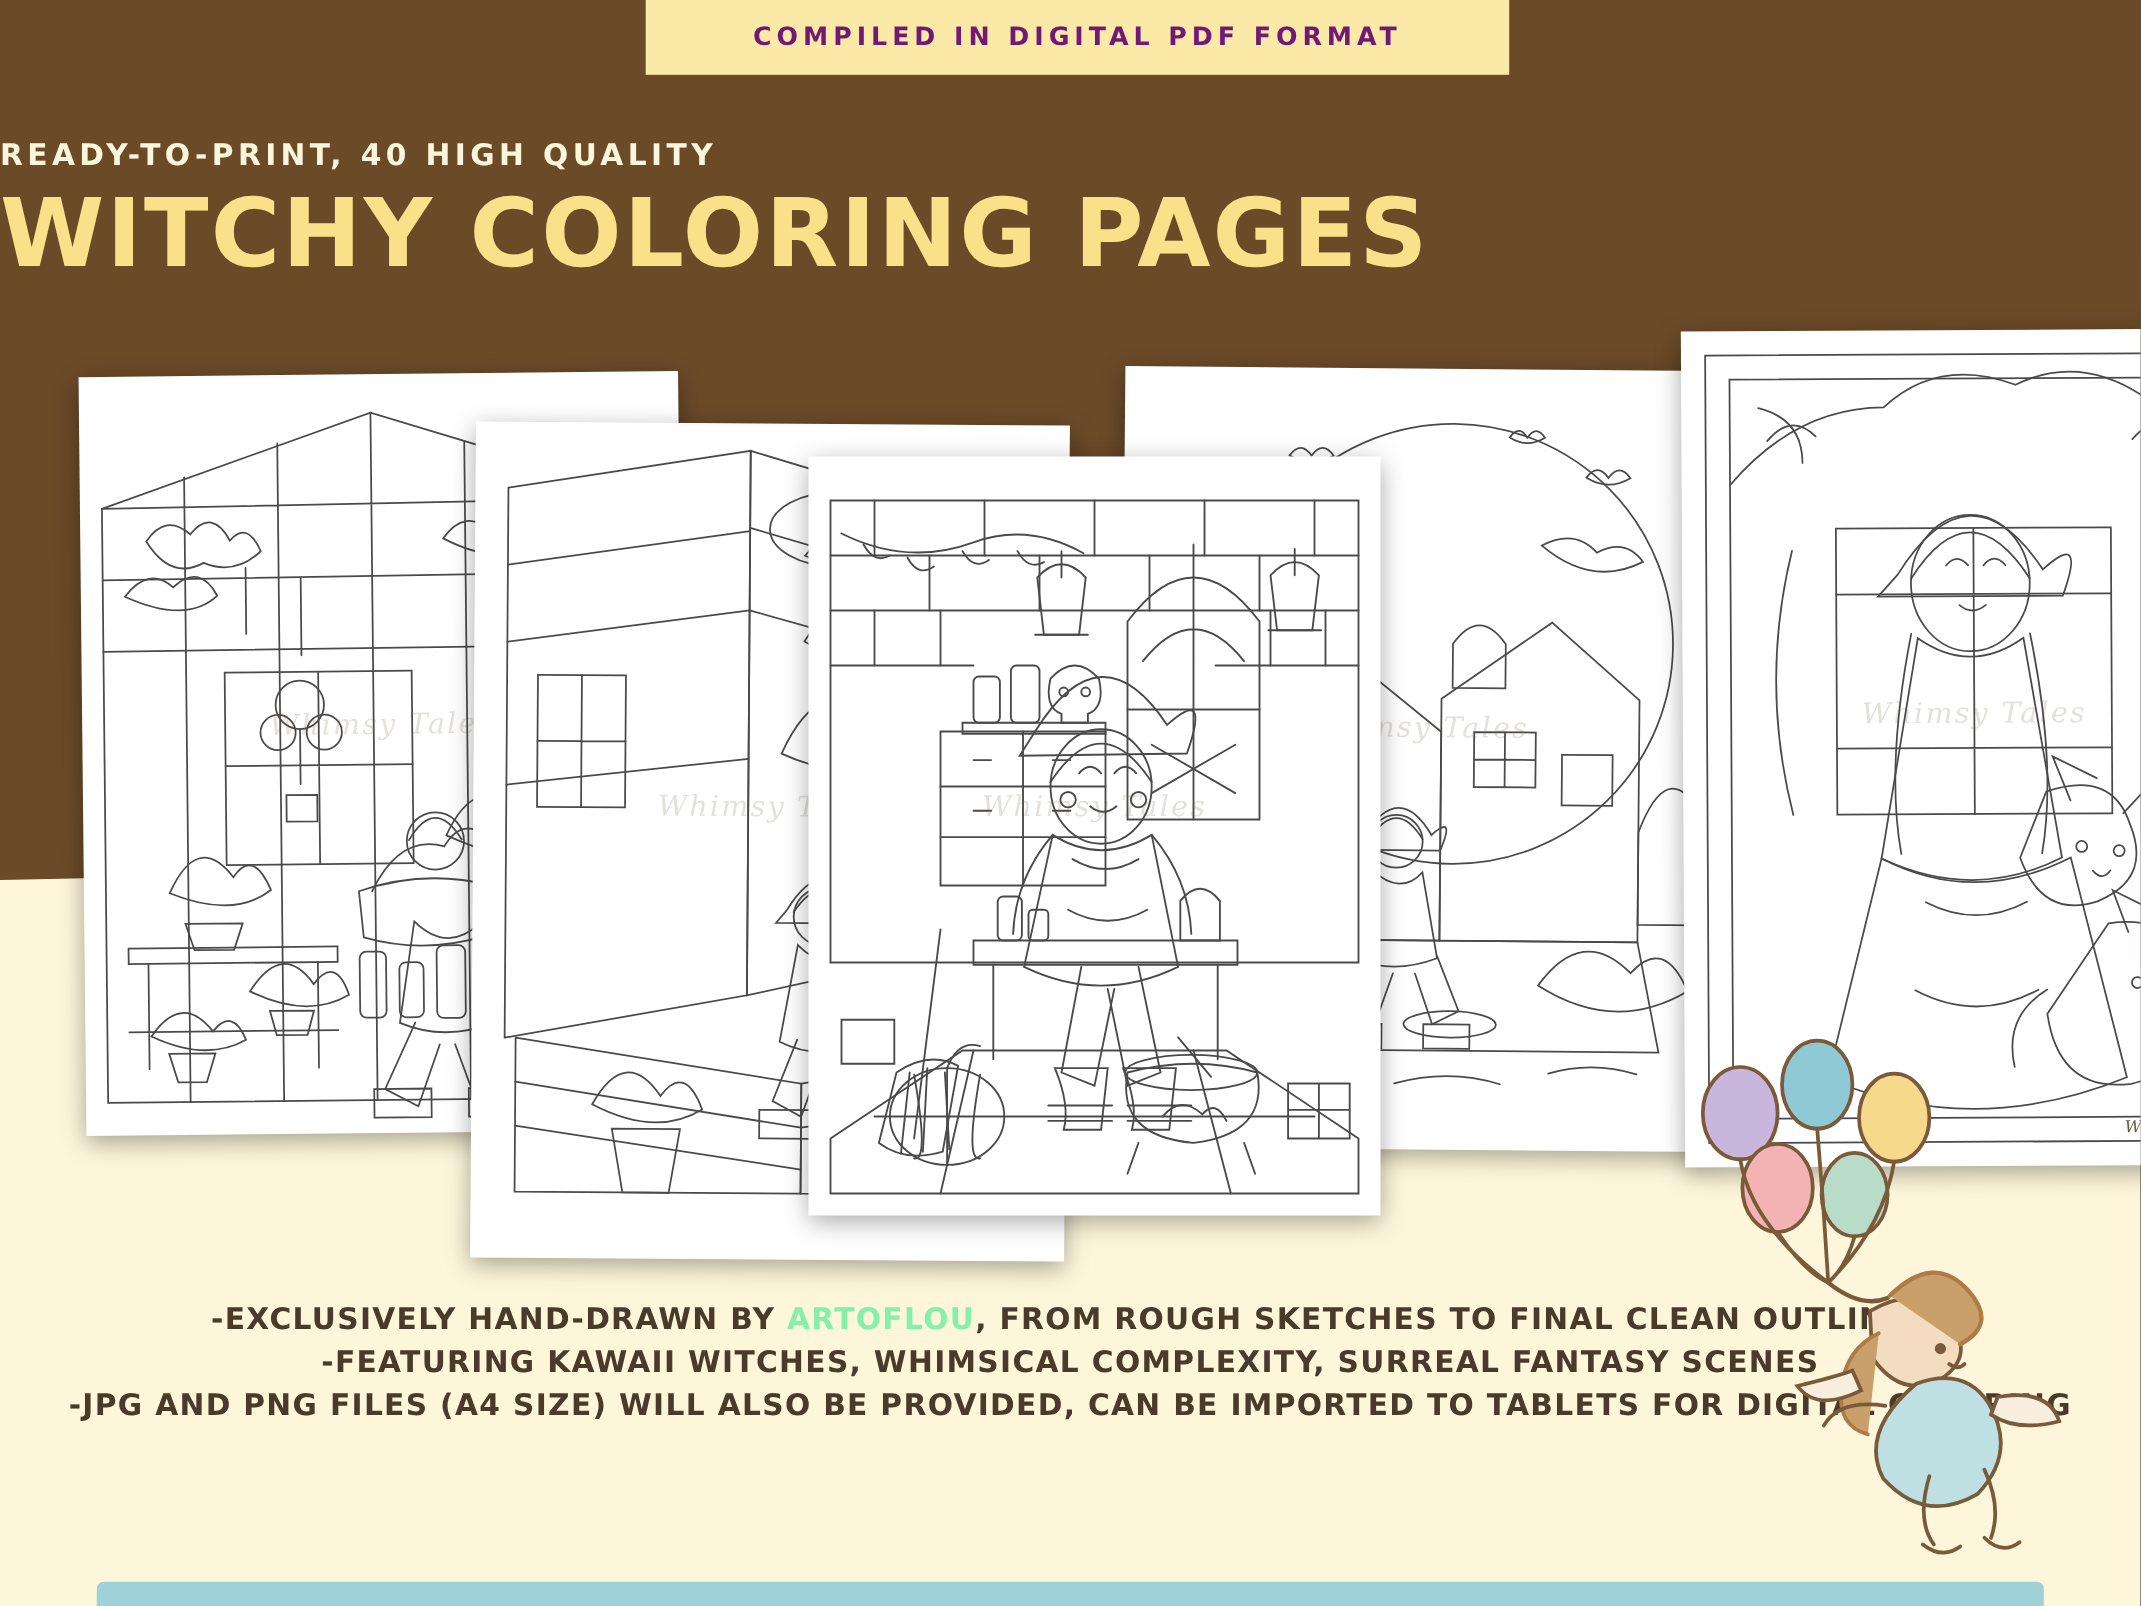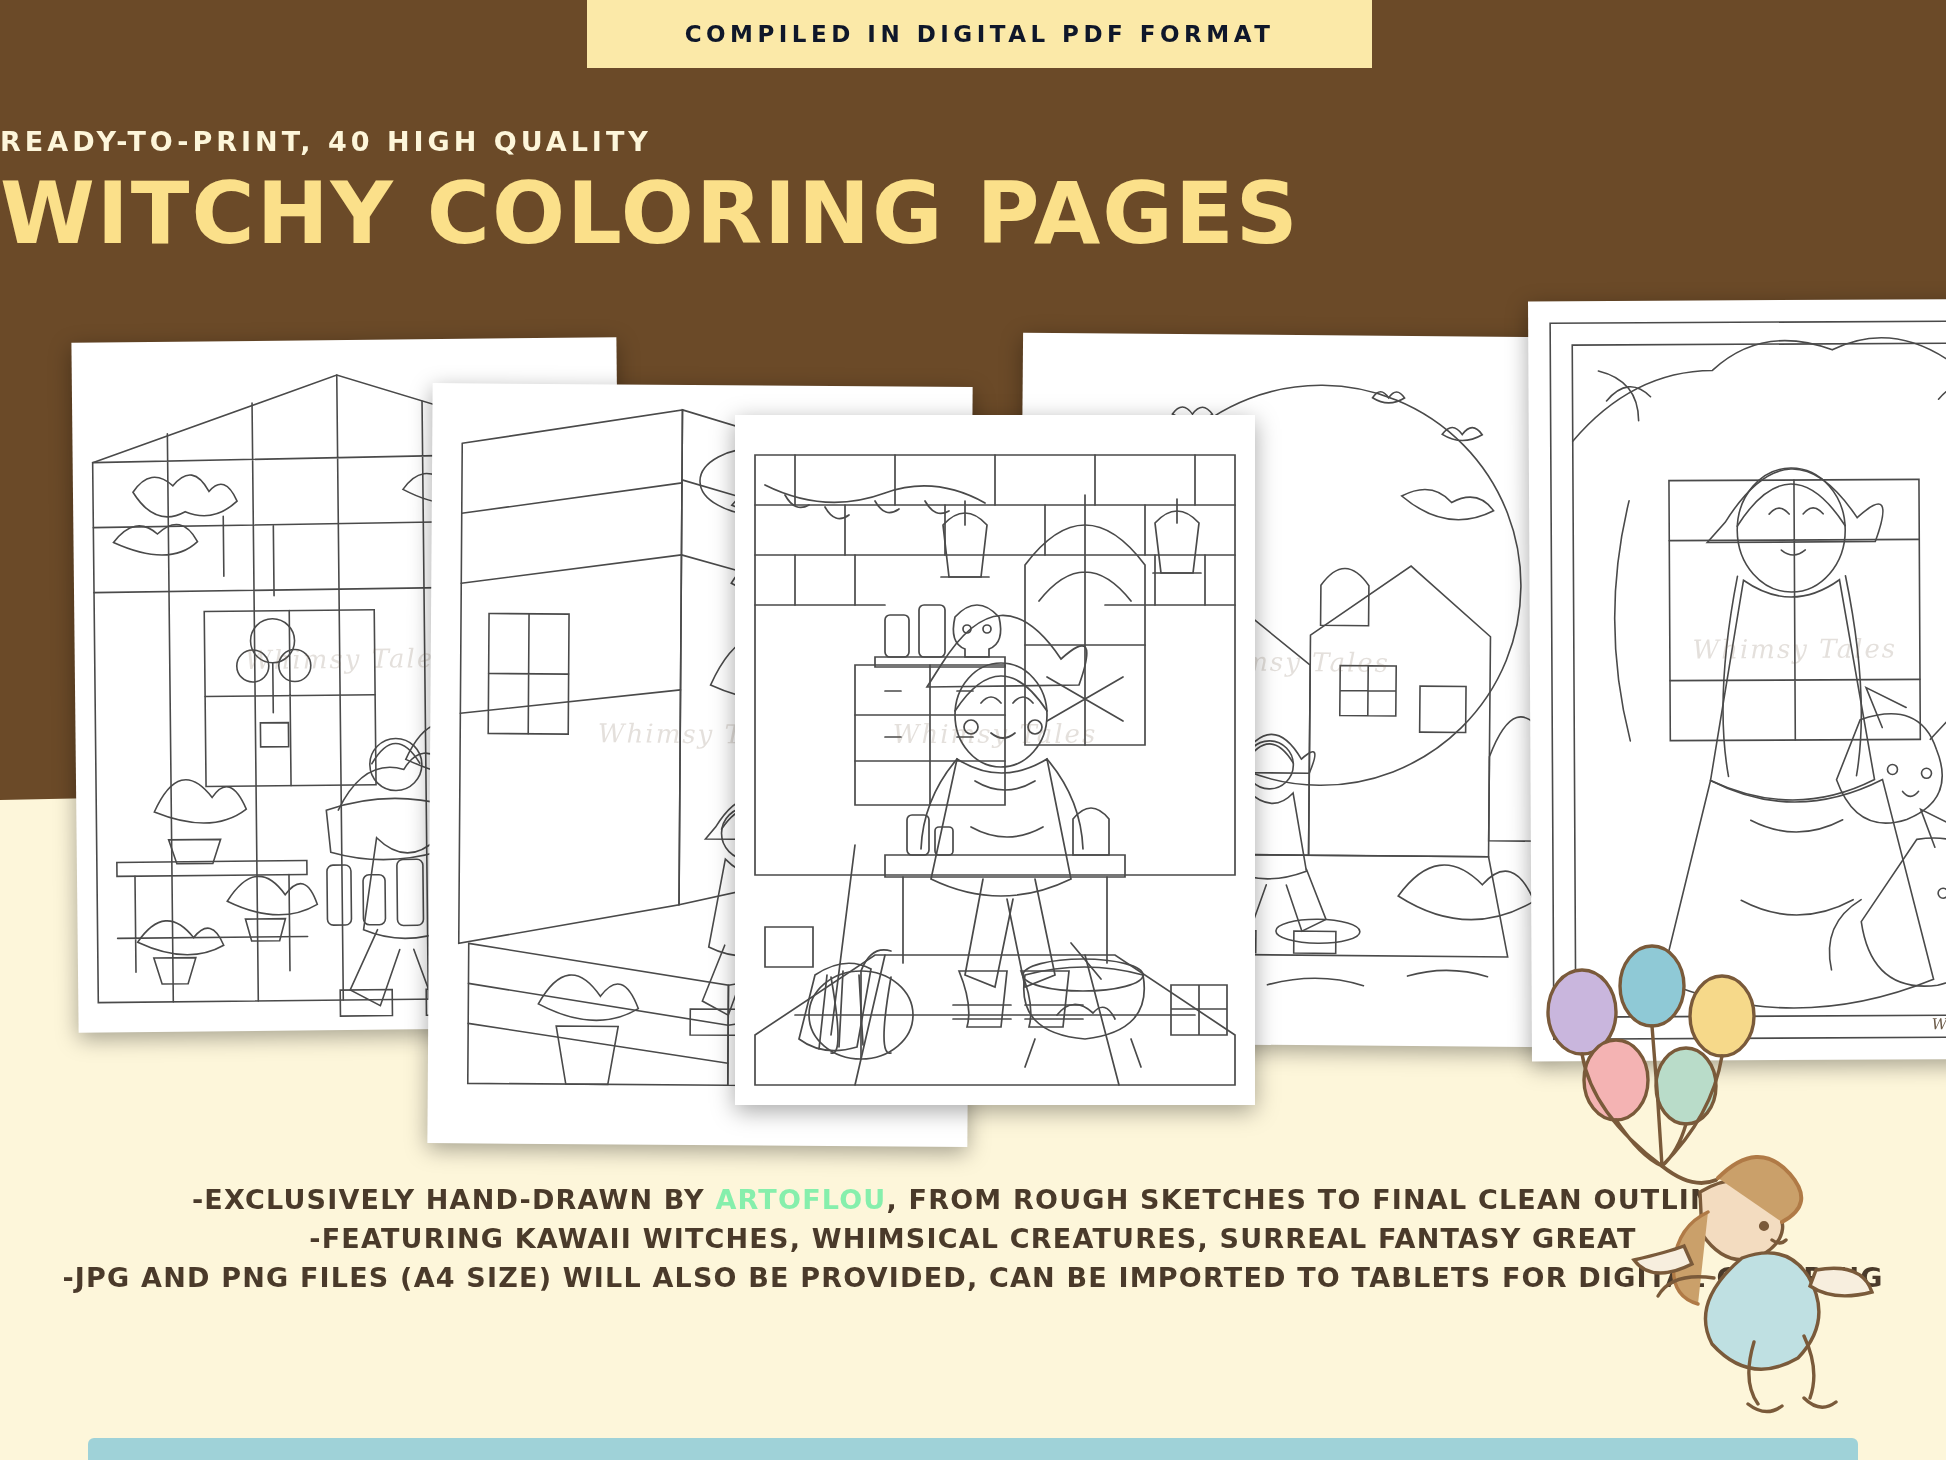--- a/index.html
+++ b/index.html
@@ -18,21 +18,21 @@
   .bg-diag svg{display:block;}
   .bottom-bar{position:absolute;left:88px;bottom:0;width:1770px;height:22px;background:#9fd2d8;border-radius:6px 6px 0 0;}
 
   
   .banner{
     position:absolute;left:587px;top:0;width:785px;height:68px;
     background:#fbe9a8;display:flex;align-items:center;justify-content:center;
   }
   .banner span{
     font-family:"DejaVu Sans",sans-serif;
-    font-size:23px;font-weight:700;letter-spacing:4.5px;color:#0f172a;
+    font-size:23px;font-weight:700;letter-spacing:4.5px;color:#701a75;
   }
 
   
   .subtitle{
     position:absolute;left:0;top:126px;width:1736px;text-align:left;
     font-size:27px;font-weight:700;letter-spacing:4px;color:#fdf6da;
   }
   .title{
     position:absolute;left:0;top:168px;width:1946px;text-align:left;
     font-size:86px;font-weight:700;letter-spacing:2px;color:#fbe08a;
@@ -335,21 +335,21 @@
       </svg>
       <div class="wm">Whimsy Tales</div>
     </div>
 
   </div>
 
   <div class="copy">
     <div class="line">
       <span>-EXCLUSIVELY HAND-DRAWN BY </span><span class="brand">ARTOFLOU</span><span>, FROM ROUGH SKETCHES TO FINAL CLEAN OUTLINES</span>
     </div>
-    <div class="line">-FEATURING KAWAII WITCHES, WHIMSICAL CREATURES, SURREAL FANTASY GREAT</div>
+    <div class="line">-FEATURING KAWAII WITCHES, WHIMSICAL COMPLEXITY, SURREAL FANTASY SCENES</div>
     <div class="line">-JPG AND PNG FILES (A4 SIZE) WILL ALSO BE PROVIDED, CAN BE IMPORTED TO TABLETS FOR DIGITAL COLORING</div>
   </div>
 
   <div class="fairy">
     <svg width="440" height="500" viewBox="0 0 440 500">
       <g fill="none" stroke="#7a5a3a" stroke-width="3.4" stroke-linecap="round">
         <ellipse cx="96" cy="72" rx="34" ry="42" fill="#c9b6dd"></ellipse>
         <ellipse cx="166" cy="46" rx="32" ry="40" fill="#8fc9d6"></ellipse>
         <ellipse cx="236" cy="76" rx="32" ry="40" fill="#f6d98a"></ellipse>
         <ellipse cx="130" cy="140" rx="32" ry="40" fill="#f4b3b3"></ellipse>

